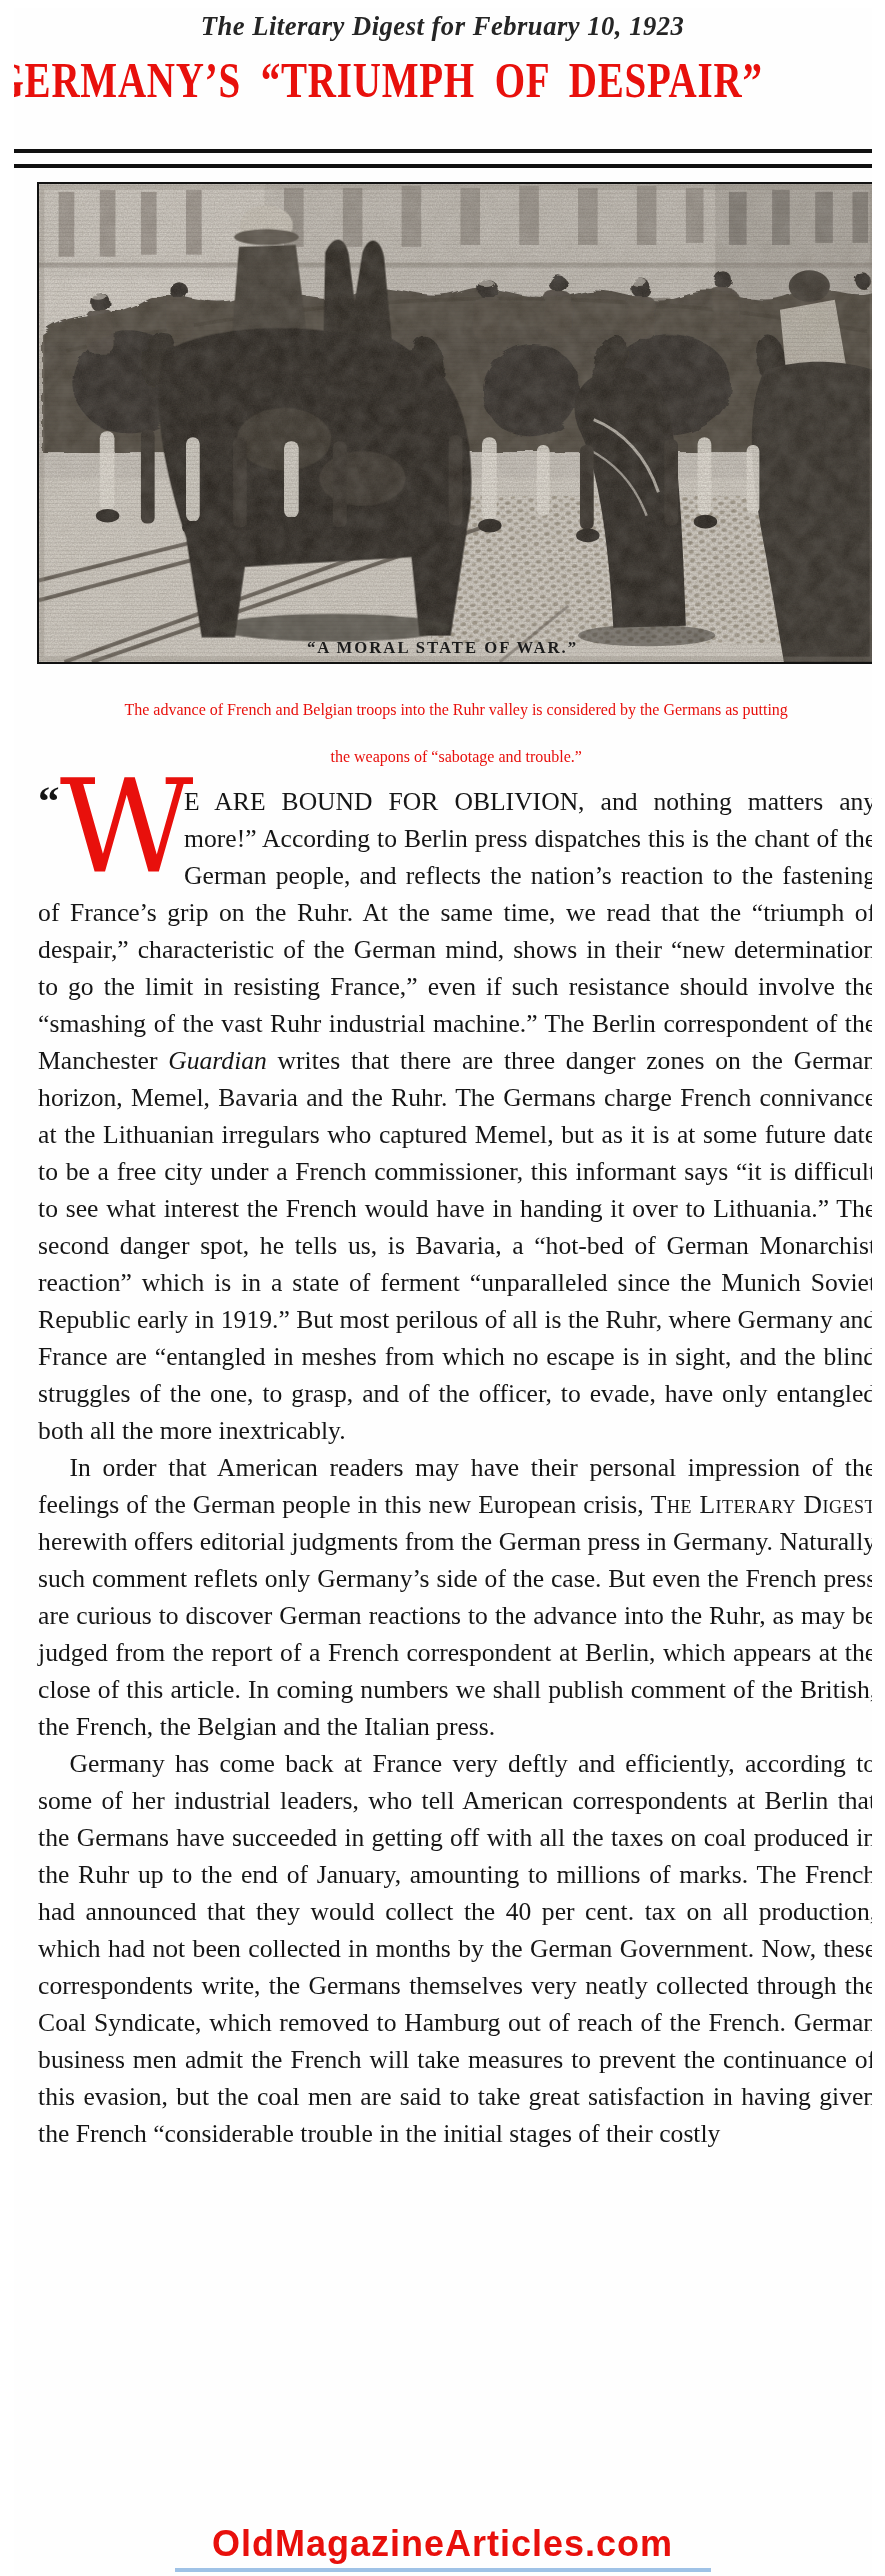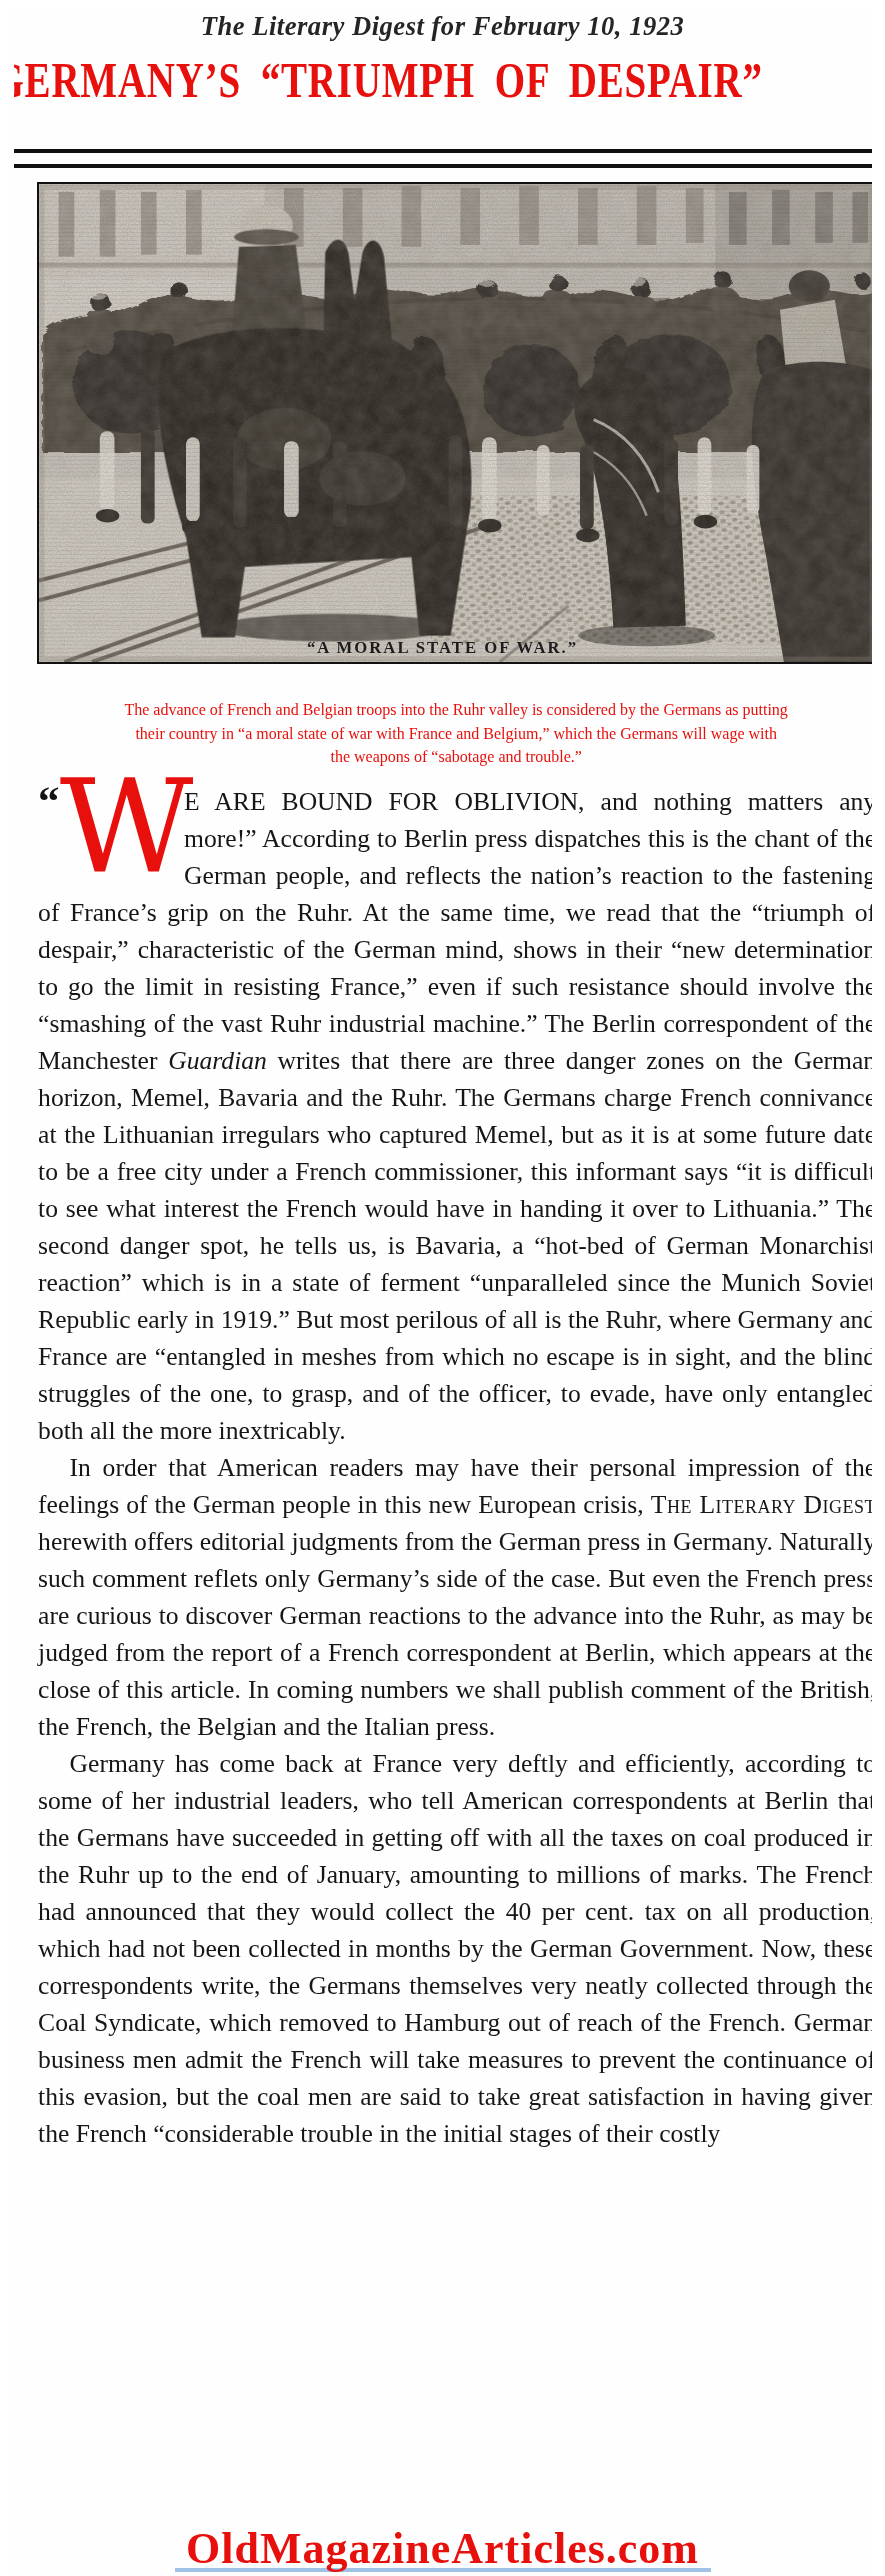--- a/index.html
+++ b/index.html
@@ -89,23 +89,23 @@
     position:absolute;left:21.6px;top:-20.7px;
     font-family:"DejaVu Serif", serif;
     font-size:130px;line-height:1;
     color:var(--red);
   }
   .seg-italic{font-style:italic;font-family:Liberation Serif, serif;}
   .seg-smallcaps{font-variant:small-caps;letter-spacing:0.5px;}
   .footer-site{
     position:absolute;top:2515px;left:0;right:0;
     text-align:center;
-    font-family:Liberation Serif, serif;
+    font-family:Liberation Sans, sans-serif;
     font-weight:bold;
-    font-size:44px;
+    font-size:36px;
     letter-spacing:1px;
     color:var(--red);
     z-index:2;
   }
   .footer-underline{
     position:absolute;top:2560px;left:50%;
     width:536px;height:3.9px;margin-left:-268px;
     background:var(--blue);
     z-index:1;
   }
@@ -292,21 +292,21 @@
       <rect width="853" height="487" filter="url(#blotch)" opacity="0.28"></rect>
       <rect width="853" height="487" filter="url(#grain)" opacity="0.45"></rect>
       <rect x="3" y="3" width="847" height="481" fill="none" stroke="#8a847c" stroke-width="5" opacity="0.3"></rect>
     </svg>
   </div>
 
   <div class="photo-title">“A MORAL STATE OF WAR.”</div>
 
   <div class="photo-caption">
     <span>The advance of French and Belgian troops into the Ruhr valley is considered by the Germans as putting</span><br>
-    <span>their country in “a moral state of war with France and Belgium,” which the Germans will wage with</span><br>
+    <br>
     <span>the weapons of “sabotage and trouble.”</span>
   </div>
 
   <div class="article">
       <p class="body-para"><span class="dropcap-wrap">
           <span class="dc-quote">“</span>
           <span class="dc-letter">W</span>
         </span><span>E ARE BOUND FOR OBLIVION, and nothing matters any more!”  According to Berlin press dispatches this is the chant of the German people, and reflects the nation’s reaction to the fastening of France’s grip on the Ruhr.  At the same time, we read that the “triumph of despair,” characteristic of the German mind, shows in their “new determination to go the limit in resisting France,” even if such resistance should involve the “smashing of the vast Ruhr industrial machine.”  The Berlin correspondent of the Manchester </span><span class="seg-italic">Guardian</span><span> writes that there are three danger zones on the German horizon, Memel, Bavaria and the Ruhr.  The Germans charge French connivance at the Lithuanian irregulars who captured Memel, but as it is at some future date to be a free city under a French commissioner, this informant says “it is difficult to see what interest the French would have in handing it over to Lithuania.”  The second danger spot, he tells us, is Bavaria, a “hot-bed of German Monarchist reaction” which is in a state of ferment “unparalleled since the Munich Soviet Republic early in 1919.”  But most perilous of all is the Ruhr, where Germany and France are “entangled in meshes from which no escape is in sight, and the blind struggles of the one, to grasp, and of the officer, to evade, have only entangled both all the more inextricably.</span></p>
       <p class="body-para indented"><span>In order that American readers may have their personal impression of the feelings of the German people in this new European crisis, </span><span class="seg-smallcaps">The Literary Digest</span><span>  herewith offers editorial judgments from the German press in Germany.  Naturally such comment reflets only Germany’s side of the case.  But even the French press are curious to discover German reactions to the advance into the Ruhr, as may be judged from the report of a French correspondent at Berlin, which appears at the close of this article.  In coming numbers we shall publish comment of the British, the French, the Belgian and the Italian press.</span></p>
       <p class="body-para indented"><span>Germany has come back at France very deftly and efficiently, according to some of her industrial leaders, who tell American correspondents at Berlin that the Germans have succeeded in getting off with all the taxes on coal produced in the Ruhr up to the end of January, amounting to millions of marks.  The French had announced that they would collect the 40 per cent. tax on all production, which had not been collected in months by the German Government.  Now, these correspondents write, the Germans themselves very neatly collected through the Coal Syndicate, which removed to Hamburg out of reach of the French.  German business men admit the French will take measures to prevent the continuance of this evasion, but the coal men are said to take great satisfaction in having given the French “considerable trouble in the initial stages of their costly</span></p>

